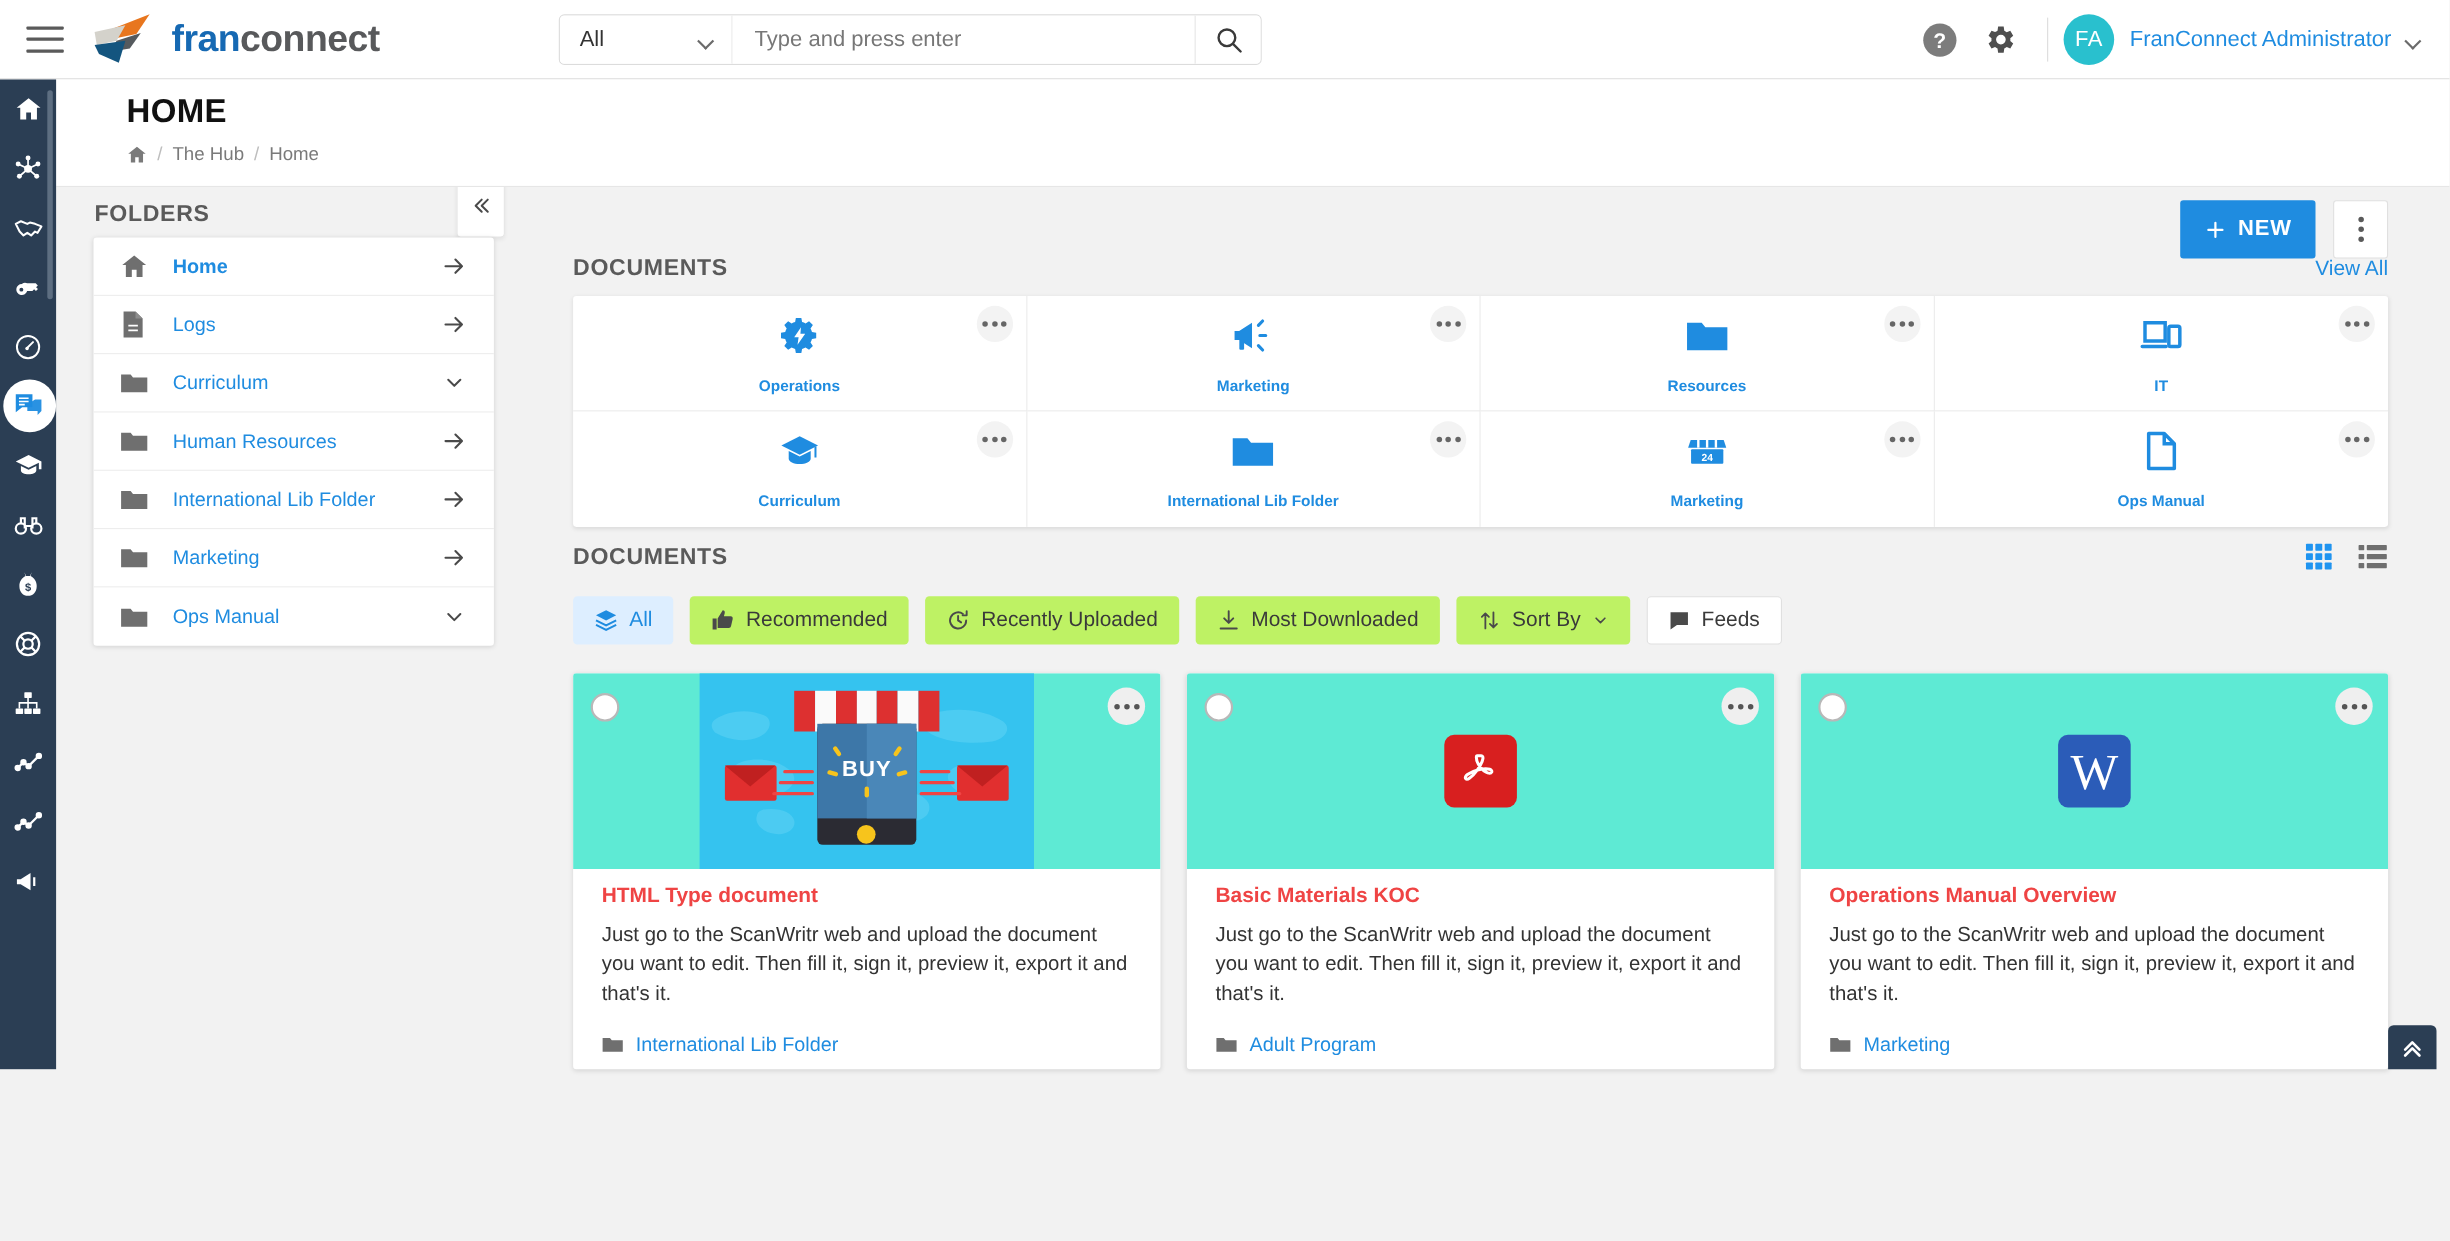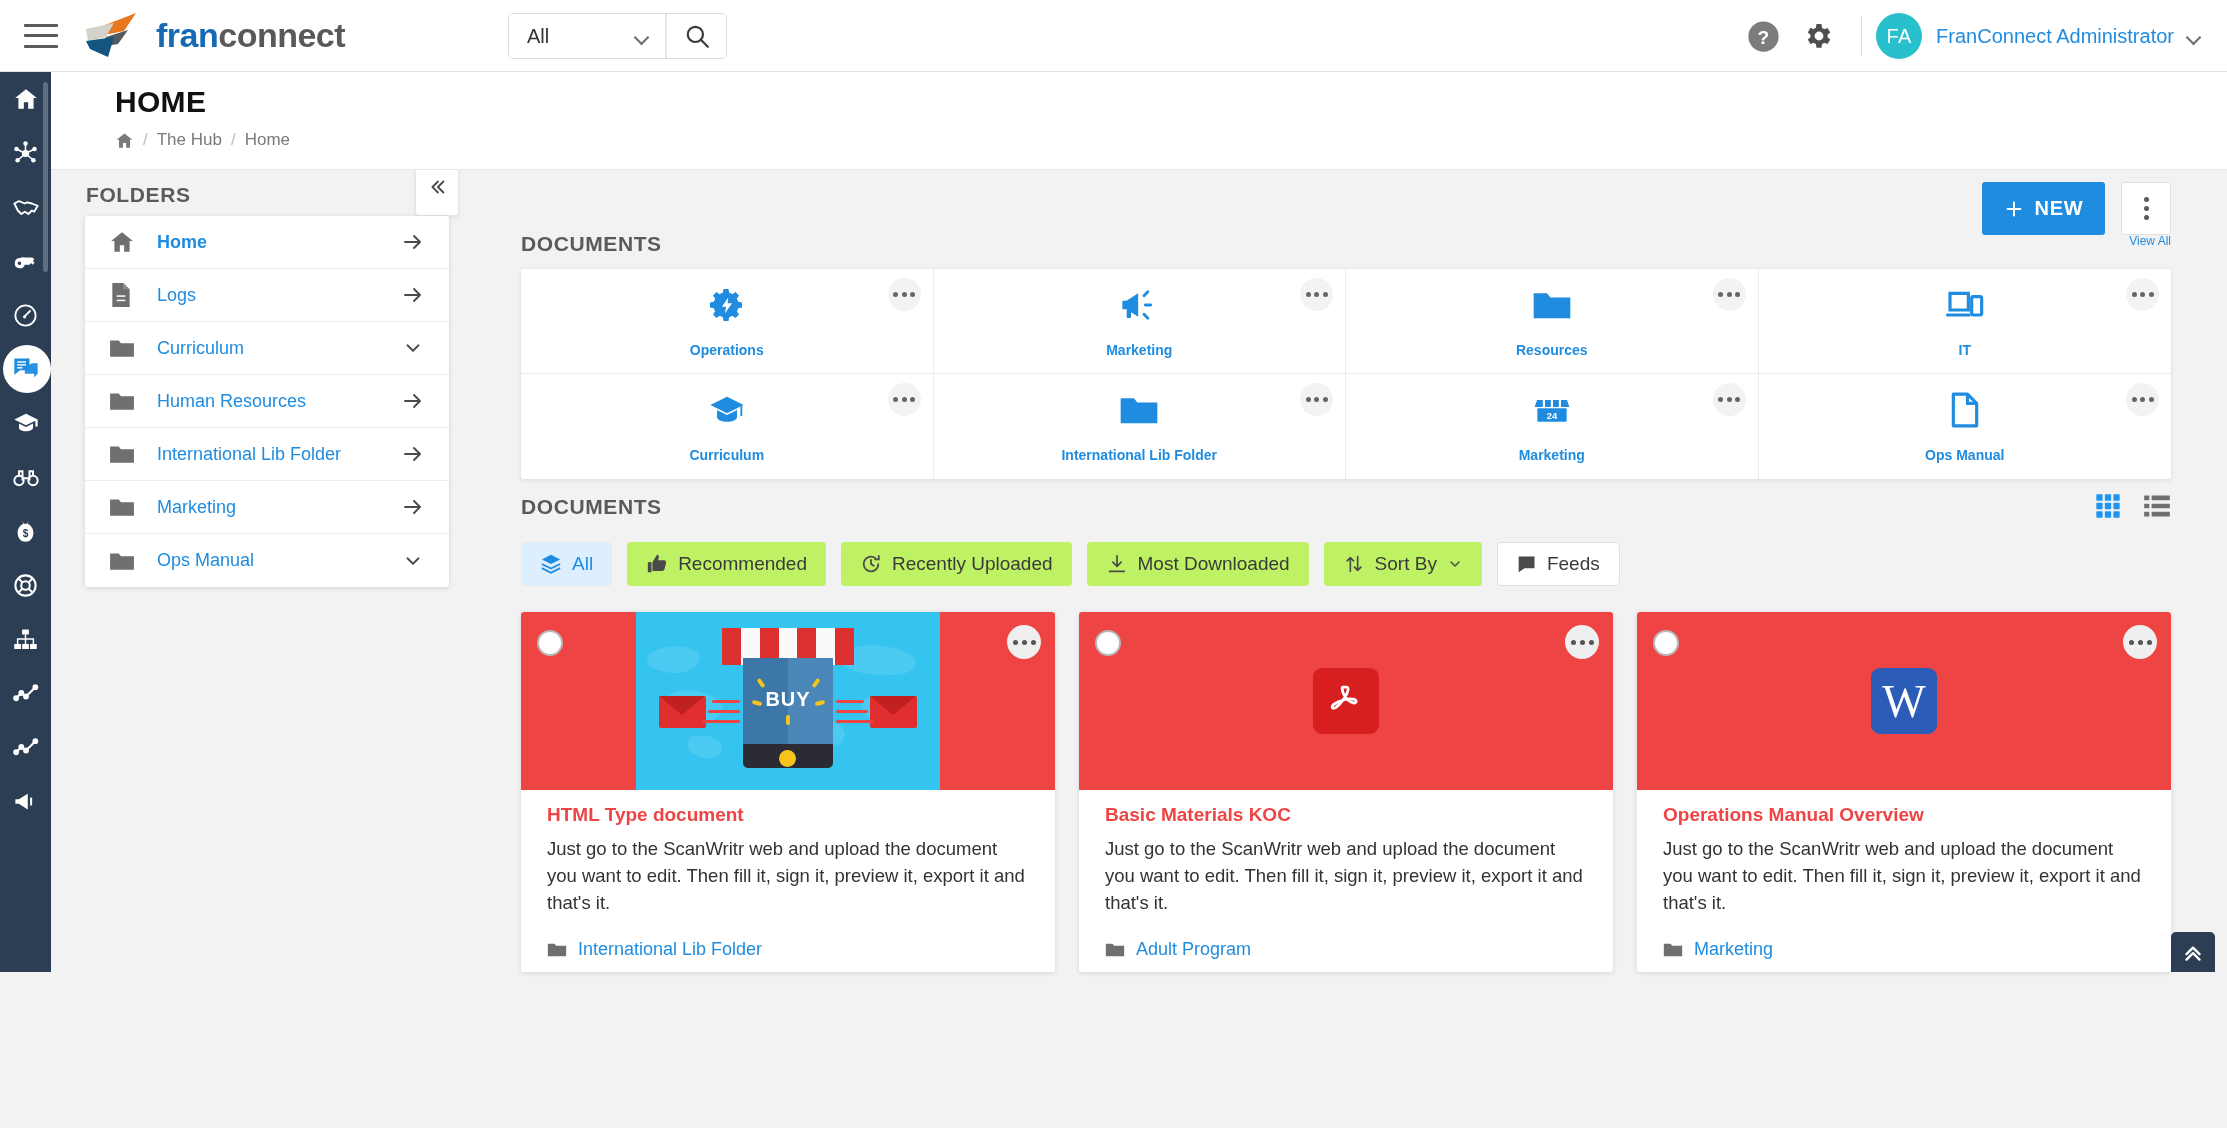--- a/index.html
+++ b/index.html
@@ -103,21 +103,21 @@
     display: flex; align-items: center; justify-content: center; gap: 9px; cursor: pointer;
     font-family: "Liberation Sans", sans-serif; }
   .kebab-btn { position: absolute; right: 56px; top: 12px; width: 50px; height: 53px;
     background: #fff; border: 1px solid #e0e0e0; border-radius: 3px;
     display: flex; align-items: center; justify-content: center; cursor: pointer; }
   .dots-v { display: flex; flex-direction: column; gap: 4px; }
   .dots-v i { width: 5px; height: 5px; border-radius: 50%; background: #5a5a5a; display: block; }
 
   .sec-label { font-size: 21px; font-weight: bold; color: #5a5a5a; letter-spacing: 0.6px; }
   .cat-head { position: absolute; left: 50px; top: 62px; }
-  .viewall { position: absolute; right: 56px; top: 64px; font-size: 12px; color: #1f8ce0; cursor: pointer; }
+  .viewall { position: absolute; right: 56px; top: 64px; font-size: 19px; color: #1f8ce0; cursor: pointer; }
 
   .cats { position: absolute; left: 50px; right: 56px; top: 99px; height: 210px;
     background: #fff; border-radius: 3px; box-shadow: 0 1px 4px rgba(0,0,0,0.1);
     display: grid; grid-template-columns: repeat(4, 1fr); grid-template-rows: 1fr 1fr; }
   .cat { position: relative; border-right: 1px solid #ececec; border-bottom: 1px solid #ececec;
     display: flex; flex-direction: column; align-items: center; justify-content: center;
     gap: 17px; cursor: pointer; }
   .cat:nth-child(4n) { border-right: none; }
   .cat:nth-child(n+5) { border-bottom: none; }
   .cat-name { font-size: 14px; font-weight: bold; color: #1f8ce0; }
@@ -135,21 +135,21 @@
   .filters { position: absolute; left: 50px; top: 372px; display: flex; gap: 15px; align-items: center; }
   .fbtn { height: 44px; border-radius: 4px; background: #bef264; display: flex; align-items: center;
     gap: 10px; padding: 0 19px; font-size: 19px; color: #3a3a3a; cursor: pointer; white-space: nowrap; }
   .fbtn.active { background: #ddeeff; color: #1f8ce0; }
   .fbtn.white { background: #fff; border: 1px solid #e0e0e0; }
 
   .cards { position: absolute; left: 50px; right: 56px; top: 442px; display: grid;
     grid-template-columns: repeat(3, 1fr); gap: 24px; }
   .card { background: #fff; border-radius: 3px; box-shadow: 0 1px 5px rgba(0,0,0,0.12);
     overflow: hidden; position: relative; height: 360px; }
-  .card-top { position: relative; height: 178px; background: #ef4444; display: flex;
+  .card-top { position: relative; height: 178px; background: #5eead4; display: flex;
     align-items: center; justify-content: center; }
   .card-check { position: absolute; left: 16px; top: 18px; width: 26px; height: 26px;
     border: 2px solid #b8b8b8; border-radius: 50%; background: #fff; cursor: pointer; z-index: 3; }
   .card-dots { position: absolute; right: 14px; top: 13px; width: 34px; height: 34px;
     border-radius: 50%; background: #efefef; display: flex; align-items: center;
     justify-content: center; gap: 4px; cursor: pointer; z-index: 3; }
   .card-dots i { width: 5px; height: 5px; border-radius: 50%; background: #555; display: block; }
   .card-body { padding: 14px 26px 0 26px; }
   .card-title { font-size: 19px; font-weight: bold; color: #ef4444; cursor: pointer; }
   .card-desc { font-size: 18.5px; color: #333; line-height: 1.45; margin-top: 10px; }
@@ -210,20 +210,21 @@
         <path d="M6 30 L34 26 L28 46 L10 38 Z" fill="#14557f"></path>
       </svg>
       <div class="brand-text"><span class="a">fran</span><span class="b">connect</span></div>
     </div>
 
     <div class="searchwrap">
       <div class="search-select">
         <span>All</span>
         <span class="chev"></span>
       </div>
+      <input class="search-input" type="text" placeholder="Type and press enter" style="">
       <div class="search-btn">
         <svg width="26" height="26" viewBox="0 0 24 24" fill="none" stroke="#3a3a3a" stroke-width="2">
           <circle cx="10.5" cy="10.5" r="7"></circle>
             <line x1="16" y1="16" x2="22" y2="22" stroke-linecap="round"></line>
         </svg>
       </div>
     </div>
 
     <div class="topright">
       <div class="ic-btn">

